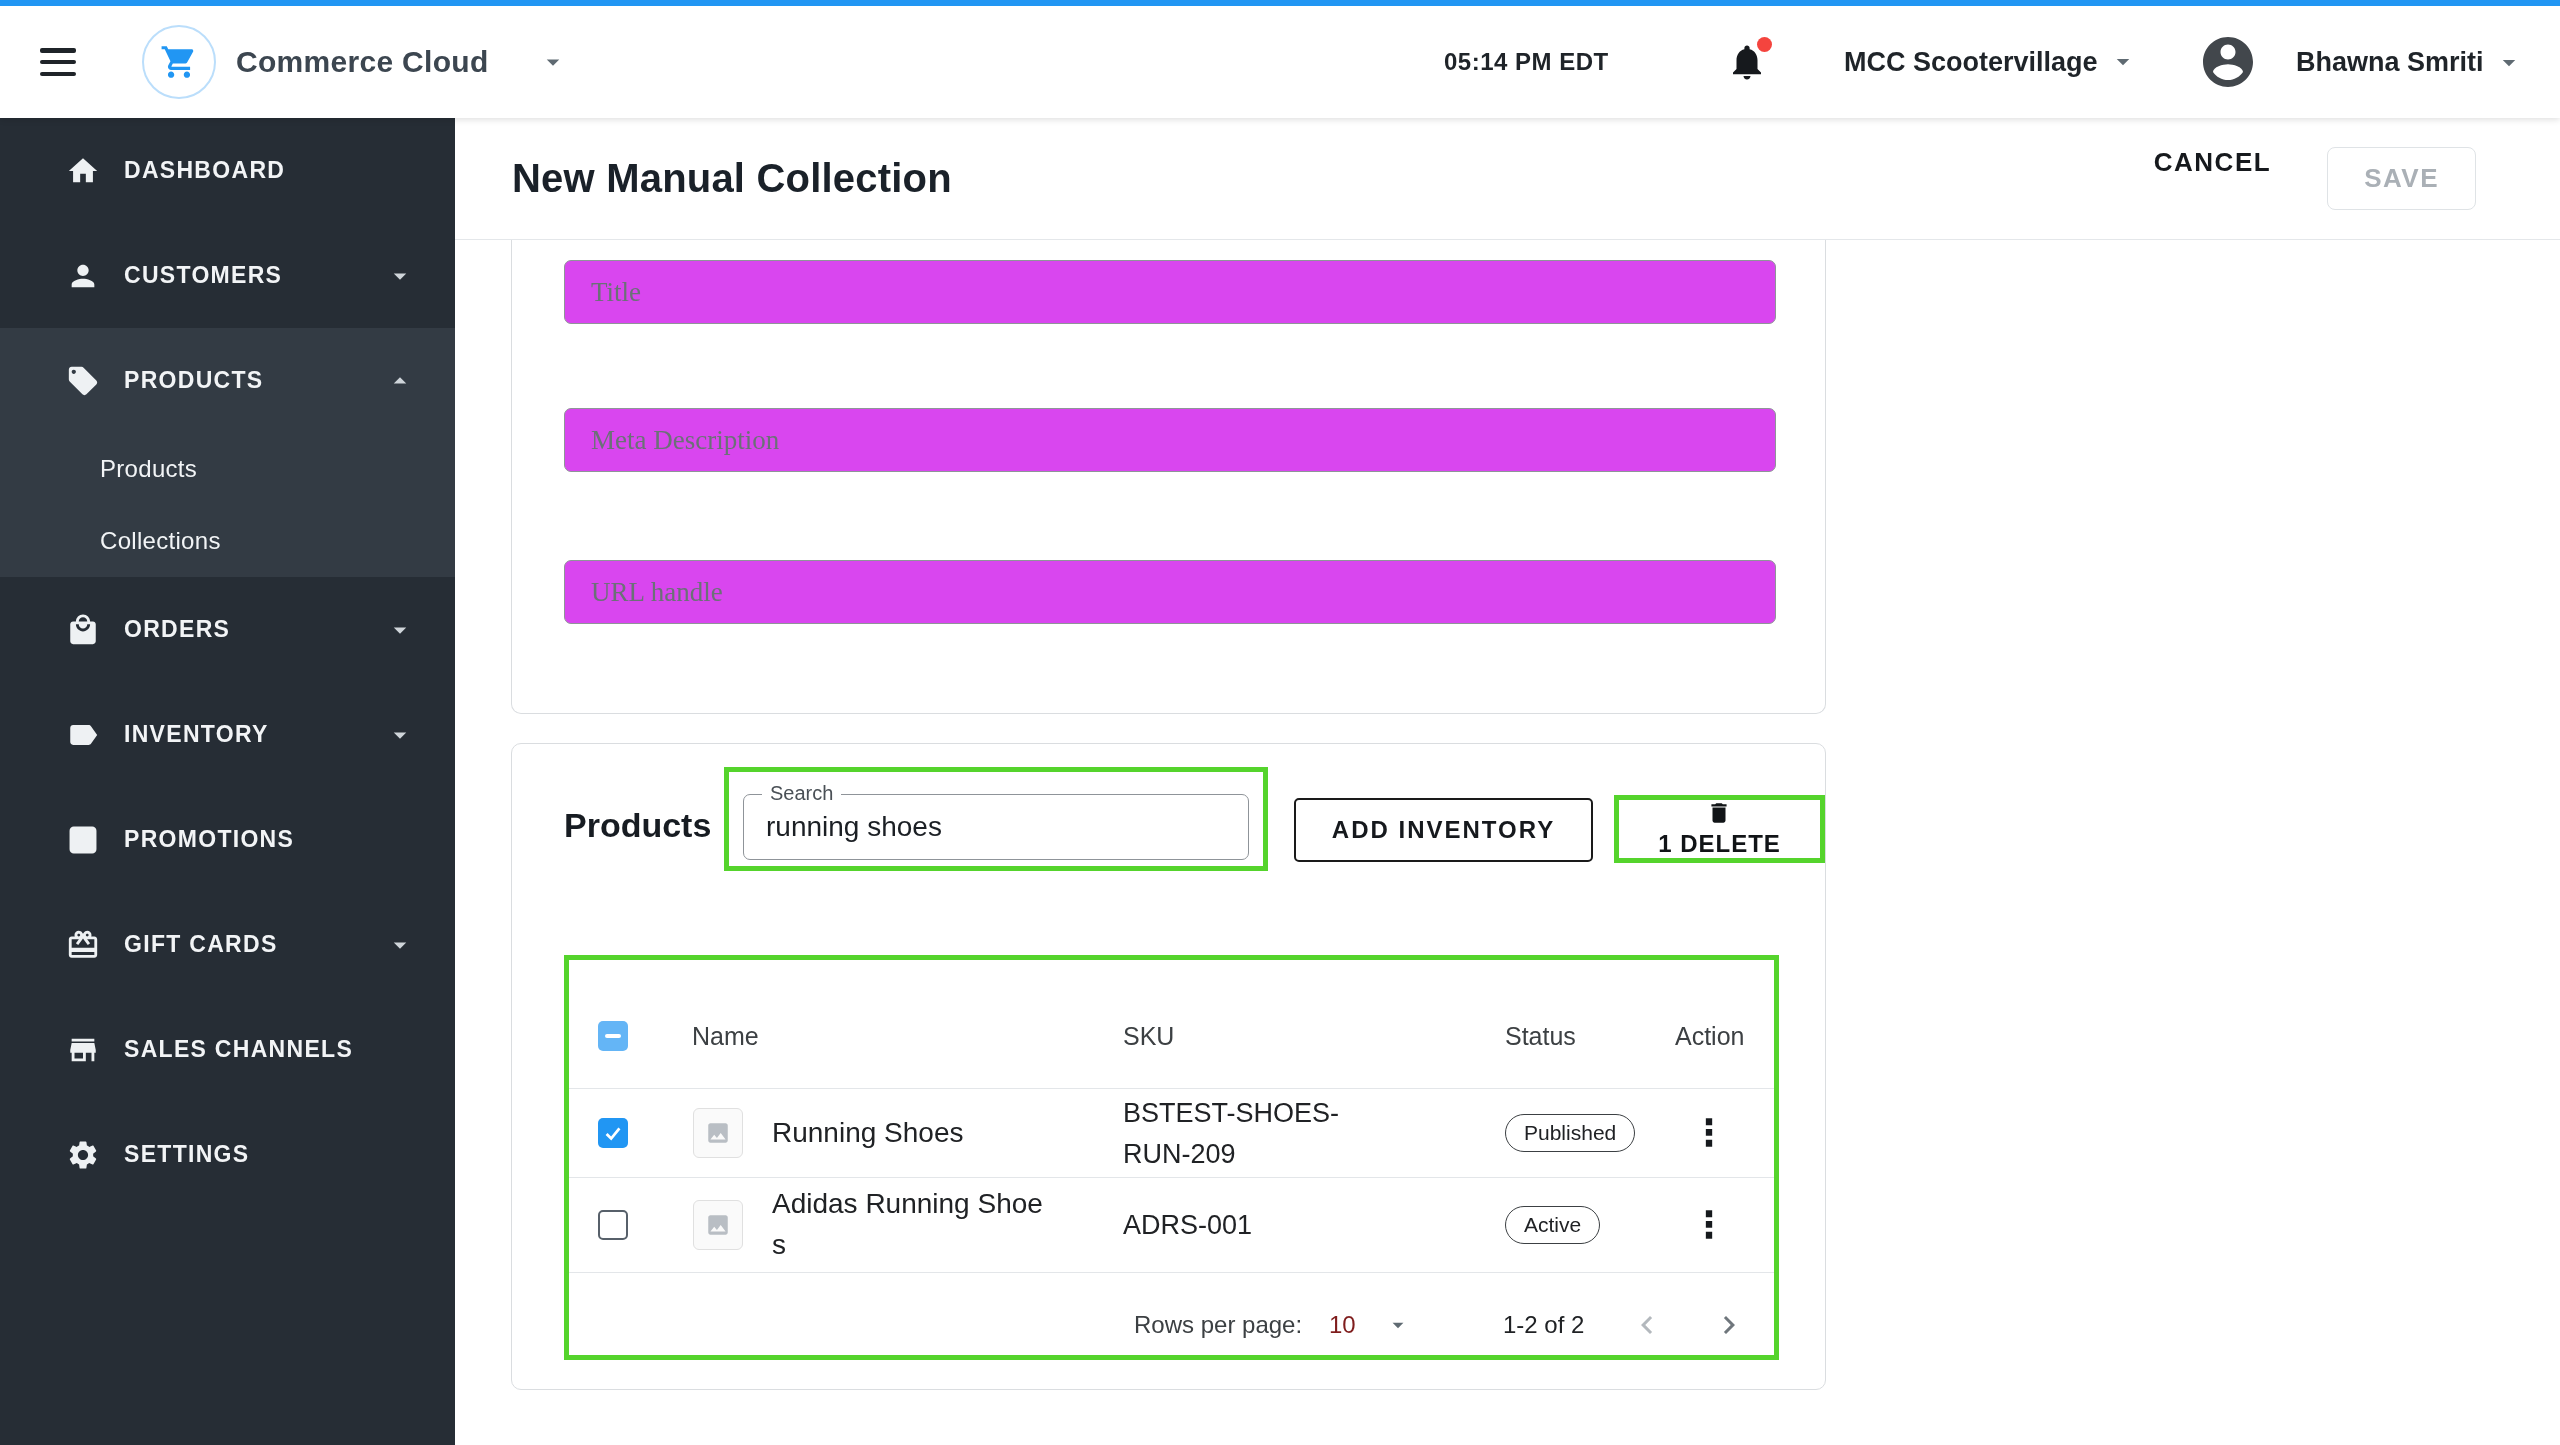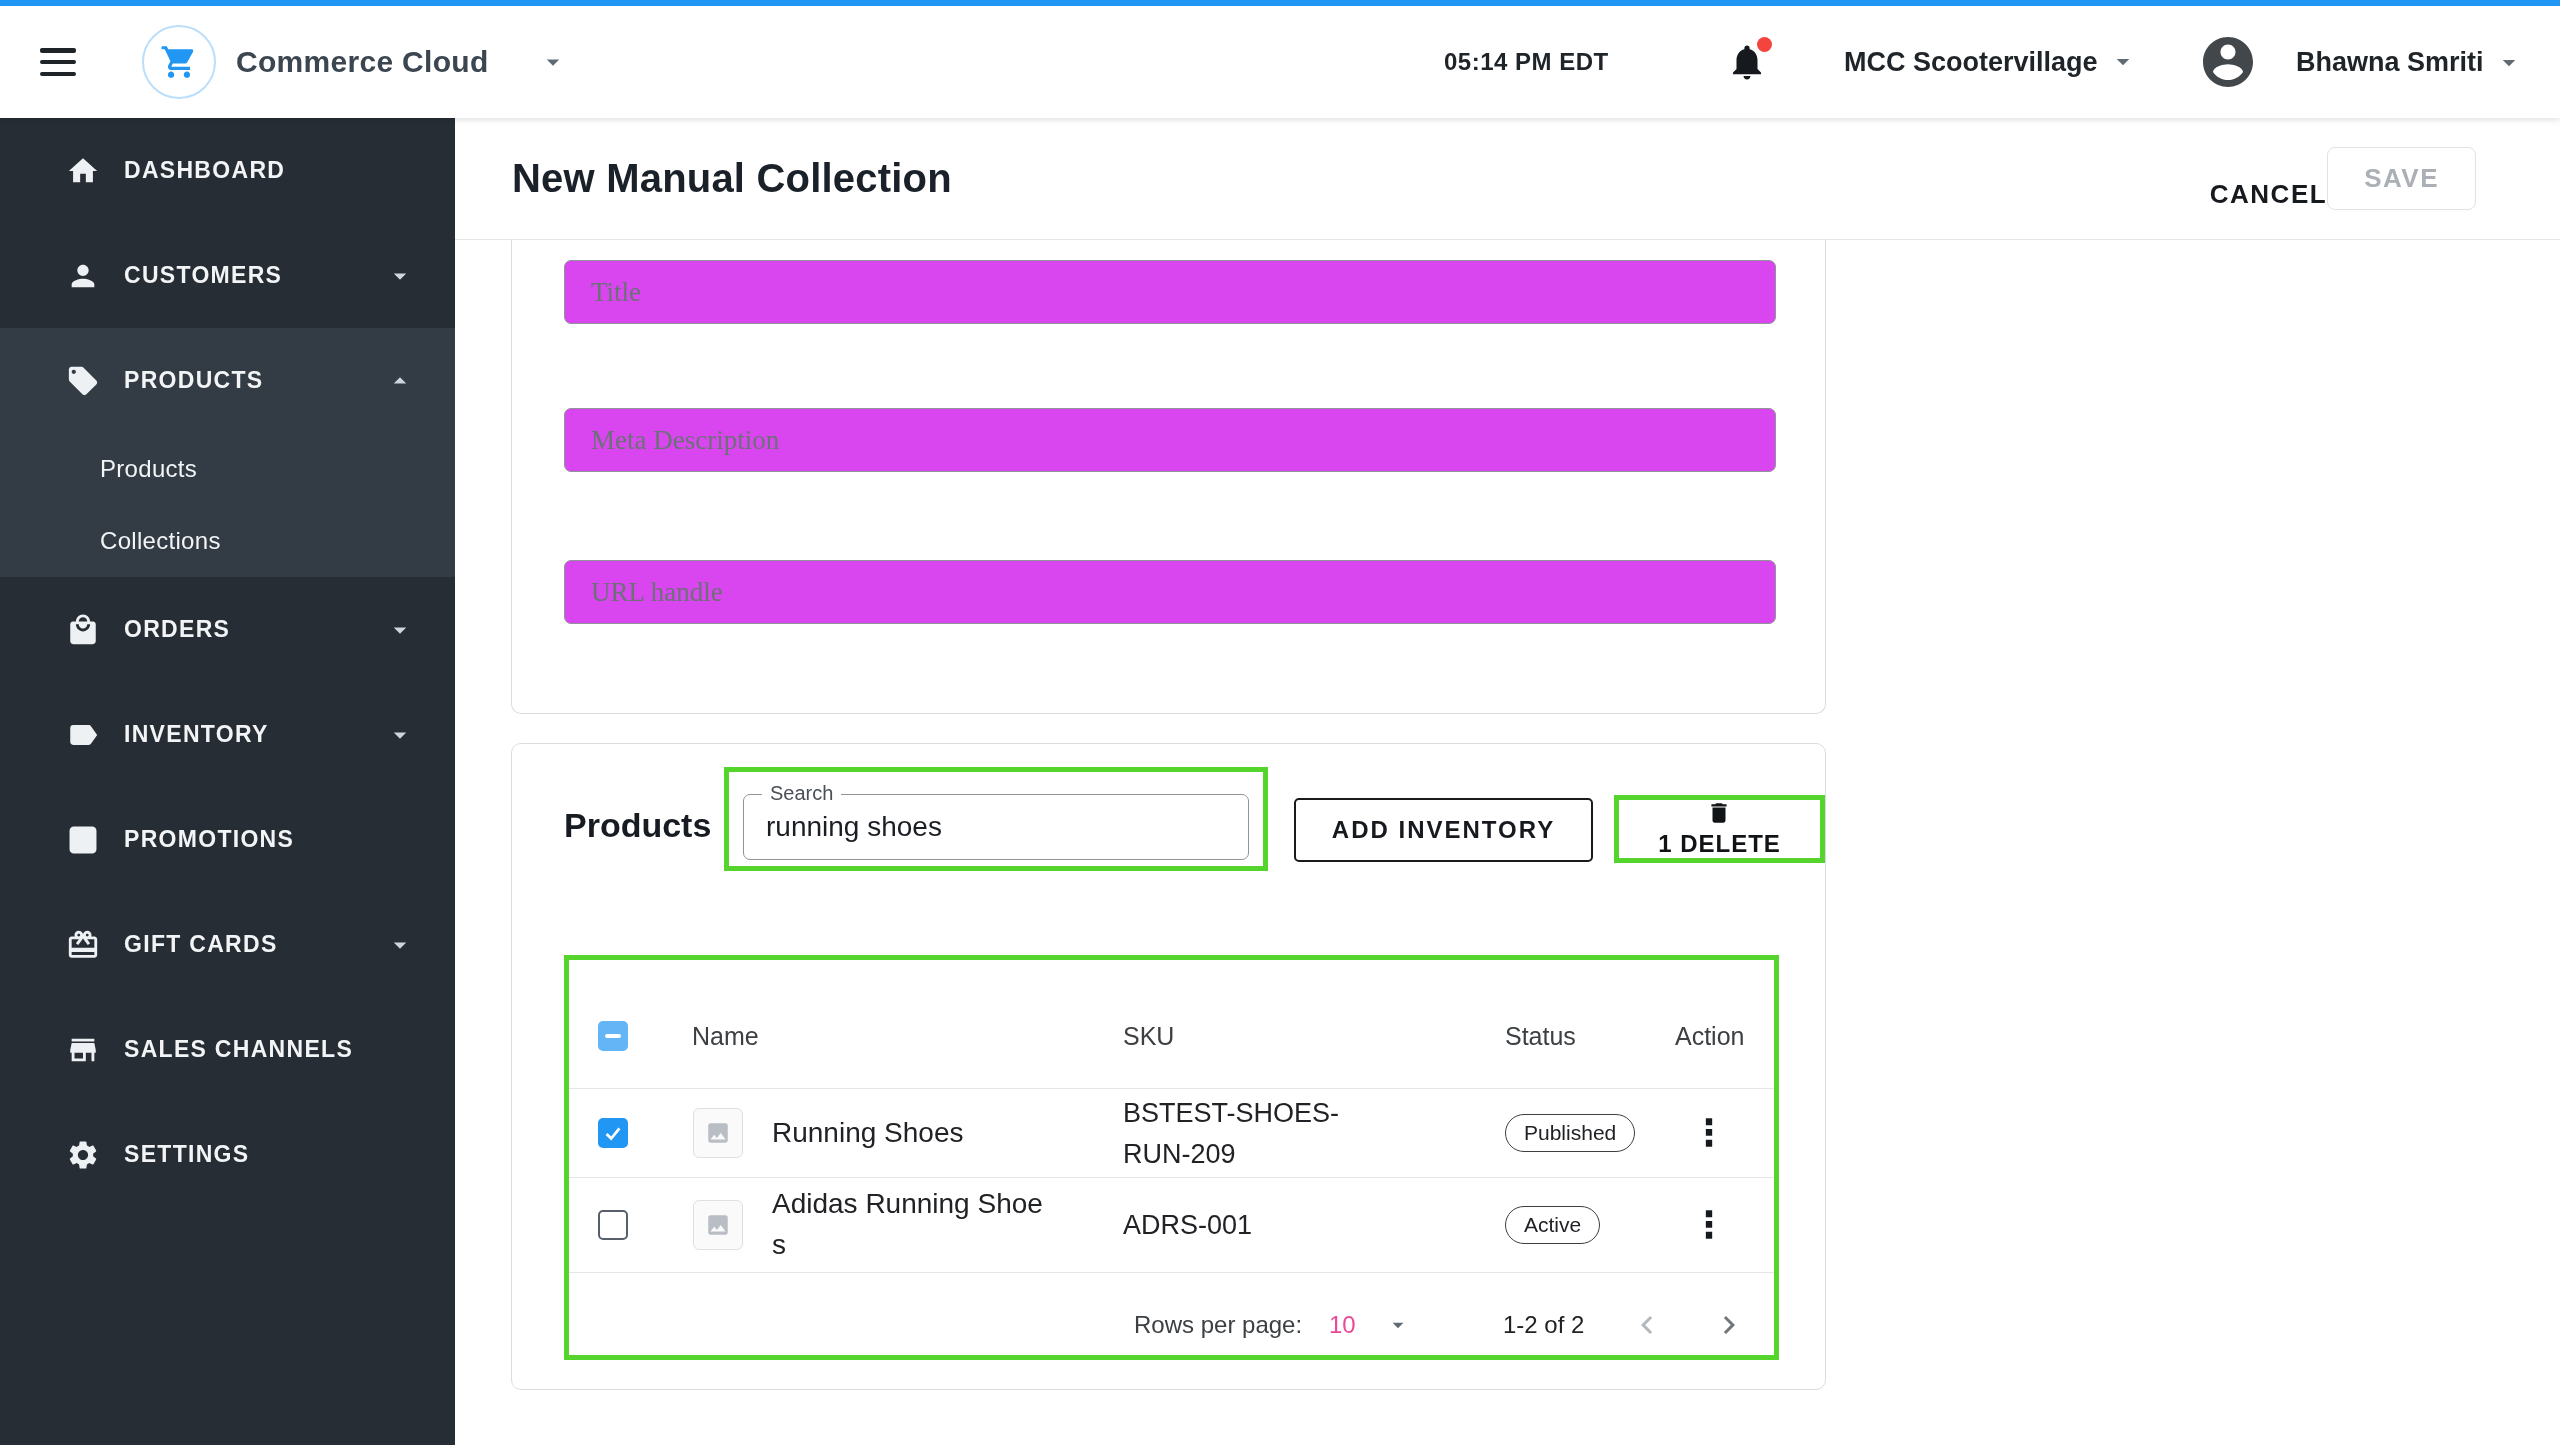--- a/index.html
+++ b/index.html
@@ -41,21 +41,21 @@
   .side-group { background:#333b44; }
   .side-sub { height:72px; display:flex; align-items:center; padding-left:100px; cursor:pointer; }
   .side-sub .lbl { font-size:24px; font-weight:400; color:#f2f4f6; letter-spacing:.3px; }
 
   
   .main { position:absolute; left:455px; top:118px; width:2105px; height:1327px; background:#fff; }
 
   .page-header { position:absolute; left:0; top:0; width:2105px; height:122px; background:#fff;
     border-bottom:1px solid #e4e7ea; display:flex; align-items:center; z-index:10; }
   .page-title { margin-left:57px; font-size:40px; font-weight:700; color:#1a2129; letter-spacing:.2px; }
-  .header-actions { margin-left:auto; margin-right:84px; display:flex; align-items:flex-end; }
+  .header-actions { margin-left:auto; margin-right:84px; display:flex; align-items:flex-start; gap:56px; }
   .cancel-btn { font-size:26px; font-weight:700; letter-spacing:1.5px; color:#16191d; background:none; border:none; cursor:pointer;
     font-family:inherit; }
   .save-btn { font-size:26px; font-weight:700; letter-spacing:1.5px; color:#aab0b6; background:#fff;
     border:1px solid #dfe3e6; border-radius:8px; padding:15px 36px; font-family:inherit; }
 
   
   .card-form { position:absolute; left:56px; top:122px; width:1315px; height:474px;
     border:1px solid #dadde0; border-top:none; border-radius:0 0 10px 10px; background:#fff; }
   .t-input { position:absolute; left:52px; width:1212px; height:64px; border:1px solid #8f9499; border-radius:7px;
     padding:0 26px; font-size:27px; color:#1f2429; font-family:Liberation Serif, serif; background:#d946ef; outline:none; }
@@ -110,21 +110,21 @@
   .thumb { width:50px; height:50px; background:#fafafa; border:1px solid #e0e0e0; border-radius:6px;
     display:flex; align-items:center; justify-content:center; }
   .thumb svg { width:26px; height:26px; fill:#b9bec4; }
 
   .chip { display:inline-block; border:1.5px solid #3c4043; border-radius:999px; padding:6px 18px;
     font-size:21px; color:#202225; background:#fff; white-space:nowrap; }
 
   .kebab { font-size:36px; font-weight:700; color:#16191d; line-height:1; cursor:pointer; letter-spacing:0; }
 
   .foot-rpp-label { left:565px; font-size:24px; color:#3c4043; }
-  .foot-rpp-value { left:760px; display:flex; align-items:center; gap:29px; font-size:24px; color:#ec4899; cursor:pointer; }
+  .foot-rpp-value { left:760px; display:flex; align-items:center; gap:29px; font-size:24px; color:#7f1d1d; cursor:pointer; }
   .foot-range { left:934px; font-size:24px; color:#202225; }
   .pg-chev { width:36px; height:36px; cursor:pointer; }
   .pg-prev { left:1060px; fill:#b3b8bd; } .pg-next { left:1142px; fill:#6f767c; }
 </style>
 </head>
 <body>
 
 <div class="topstrip"></div>
 
 <header class="topbar">

